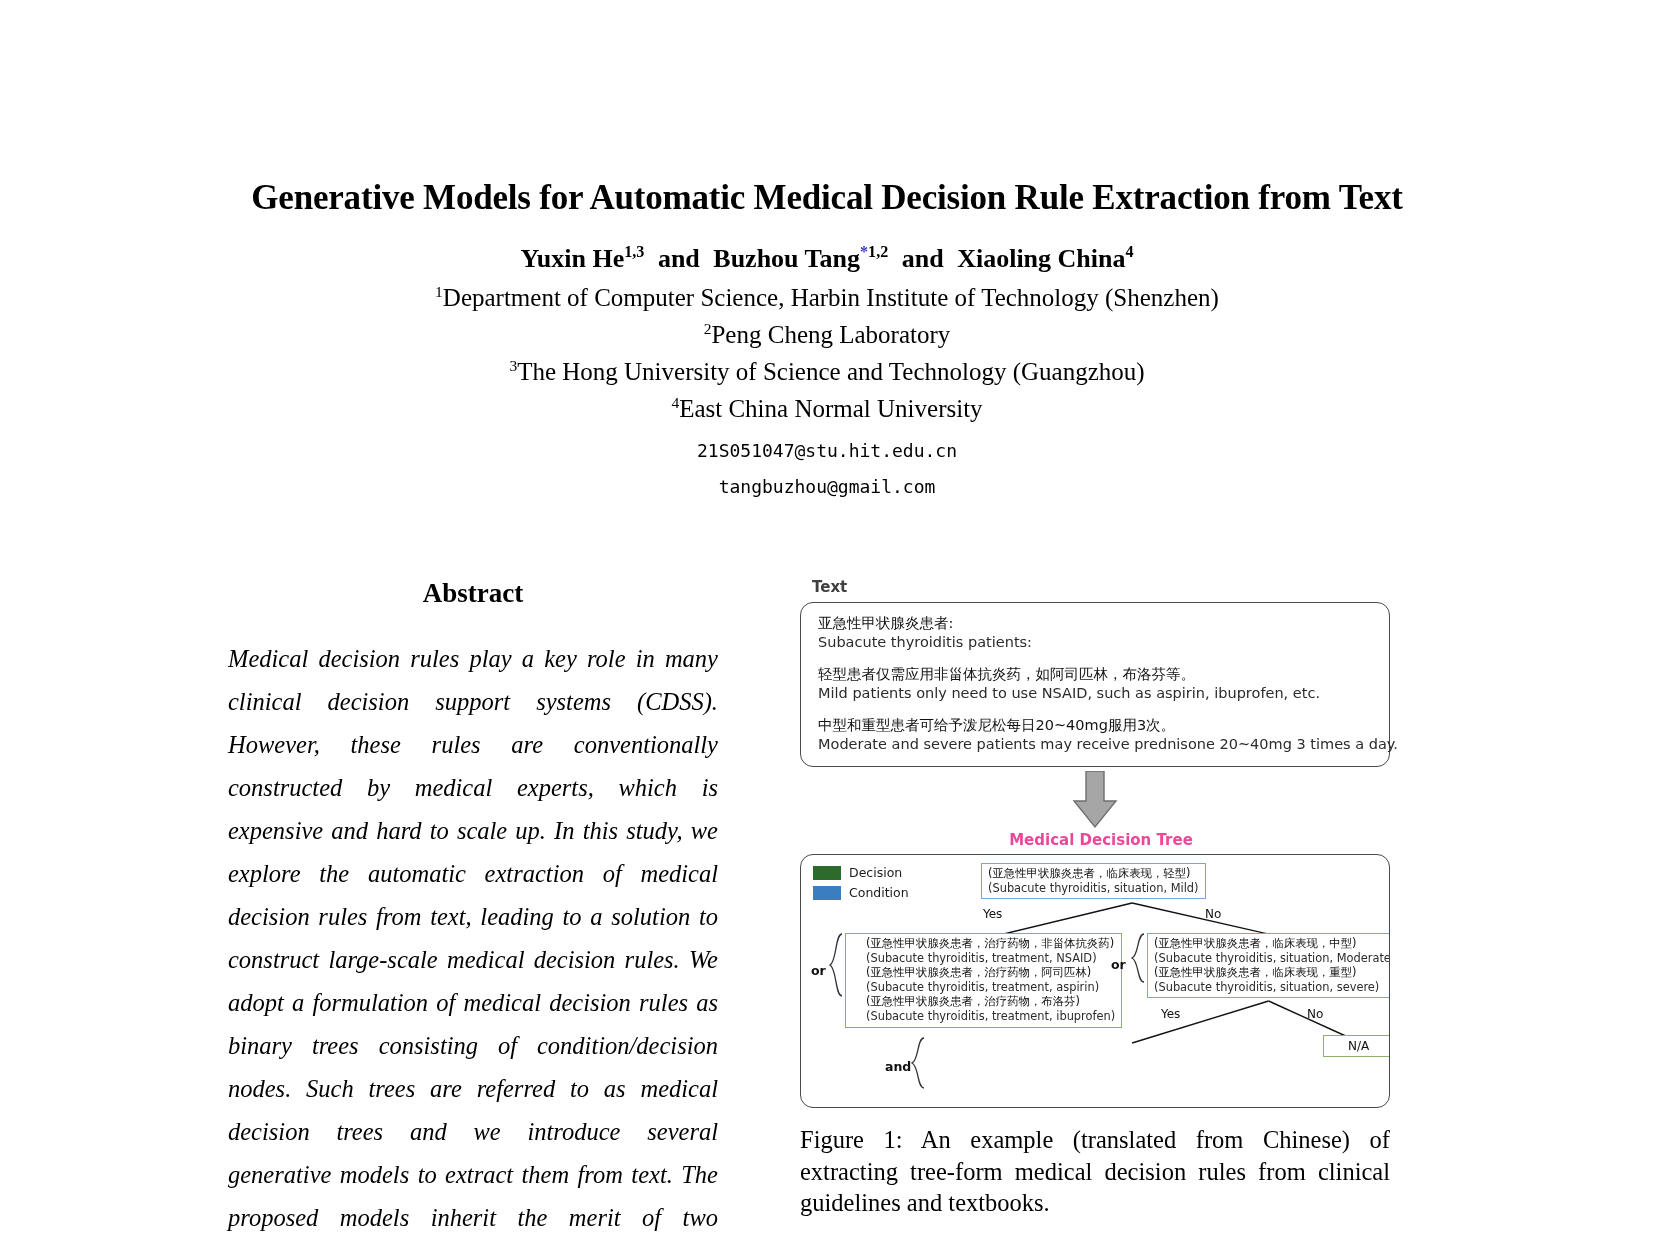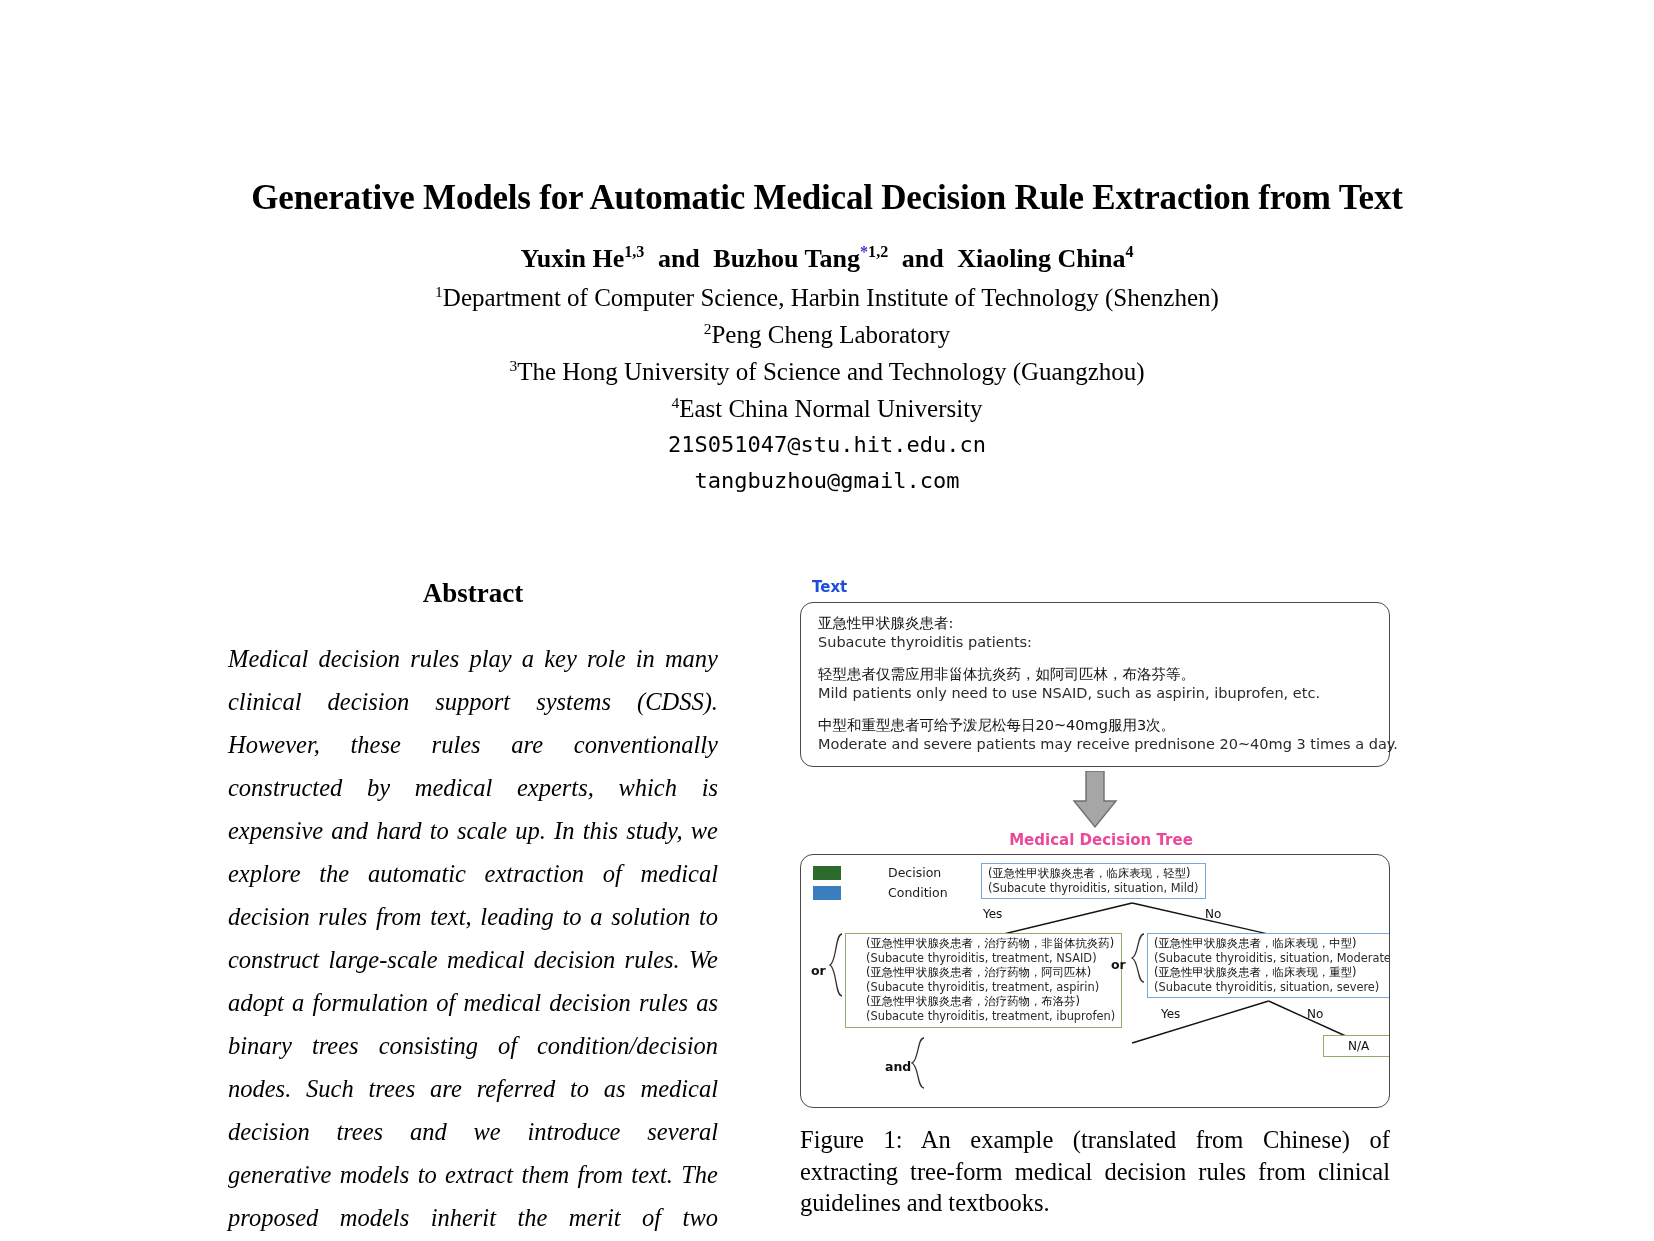--- a/index.html
+++ b/index.html
@@ -62,22 +62,23 @@
   .affil {
     font-size: 25px;
     line-height: 37px;
     font-weight: normal;
     margin-top: 4px;
   }
   .affil div { white-space: nowrap; }
 
   .emails {
     font-family: "DejaVu Sans Mono", "Liberation Mono", monospace;
-    font-size: 22px;
+    font-size: 18px;
     line-height: 36px;
+    margin-top: 6px;
   }
 
   
   .col-left {
     position: absolute;
     left: 228px;
     top: 578px;
     width: 490px;
   }
   .section-head {
@@ -101,21 +102,21 @@
     left: 800px;
     top: 578px;
     width: 590px;
   }
 
   
   .fig-label {
     font-family: "DejaVu Sans", "Liberation Sans", sans-serif;
     font-size: 15px;
     font-weight: bold;
-    color: #1d4ed8;
+    color: #404040;
     margin: 0 0 6px 12px;
   }
   .text-box {
     border: 1.4px solid #4a4a4a;
     border-radius: 13px;
     padding: 11px 14px 12px 17px;
     font-family: "DejaVu Sans", "Liberation Sans", sans-serif;
     background: #fff;
   }
   .tb-line-cn {
@@ -163,21 +164,20 @@
   .legend {
     position: absolute;
     left: 12px;
     top: 10px;
     font-family: "DejaVu Sans", "Liberation Sans", sans-serif;
   }
   .legend-row {
     display: flex;
     align-items: center;
     margin-bottom: 5px;
-    gap: 39px;
   }
   .swatch {
     width: 28px;
     height: 14px;
     margin-right: 8px;
   }
   .legend-label {
     font-size: 12.5px;
     color: #1a1a1a;
   }

